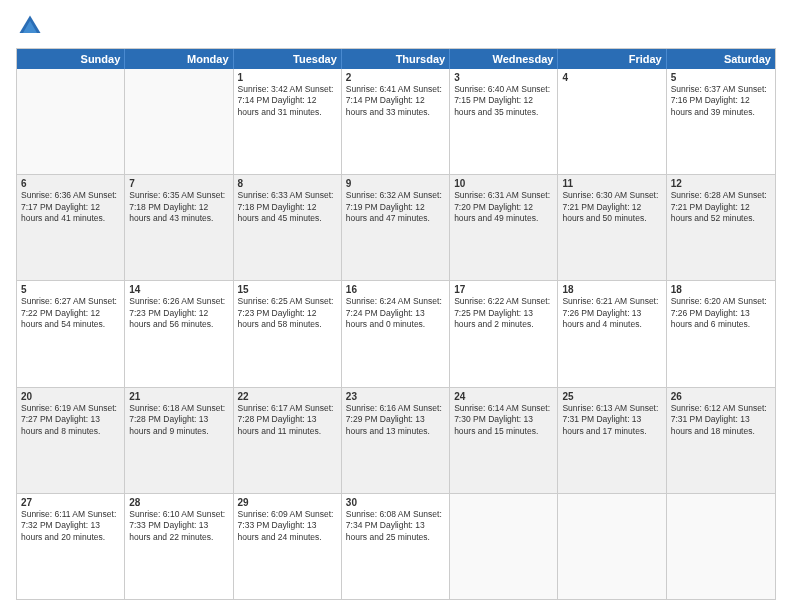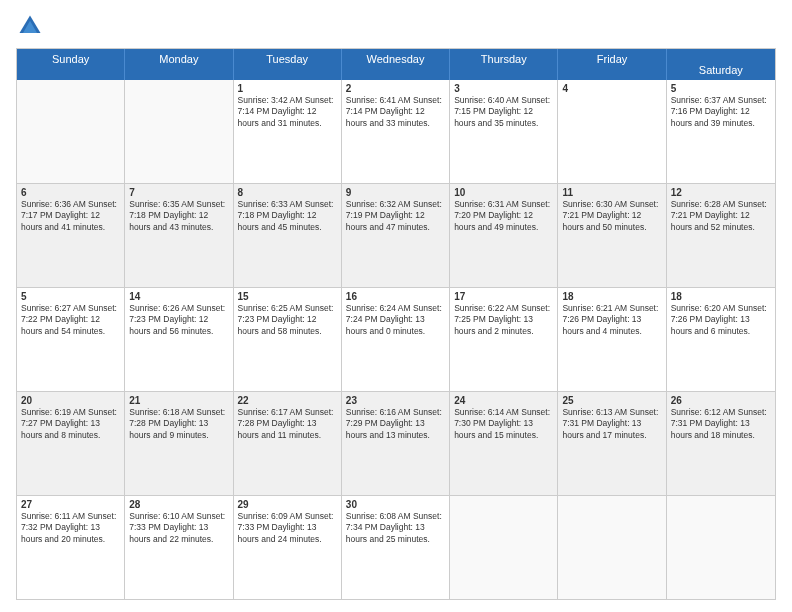--- a/index.html
+++ b/index.html
@@ -66,26 +66,26 @@
       border: 1px solid #ccc;
     }
     .cal-header-row {
       display: grid;
       grid-template-columns: repeat(7, 1fr);
       background: #2a6db5;
     }
     .cal-header-cell {
       color: #fff;
       font-size: 11px;
-      font-weight: normal;
-      padding: 4px 16px;
-      text-align: center;
+      font-weight: bold;
+      padding: 4px 4px;
+      text-align: right;
       border-right: 1px solid #4a8ad0;
     }
-    .cal-header-cell:last-child { border-right: none; margin-top: 11px; }
+    .cal-header-cell:last-child { border-right: none; }
     .cal-body {
       flex: 1;
       display: flex;
       flex-direction: column;
     }
     .cal-row {
       display: grid;
       grid-template-columns: repeat(7, 1fr);
       flex: 1;
       border-top: 1px solid #ccc;
@@ -134,22 +134,22 @@
       <div class="main-title"></div>
       <div class="subtitle"></div>
     </div>
   </div>
 
   <div class="calendar">
     <div class="cal-header-row" id="cal-header">
         <div class="cal-header-cell">Sunday</div>
         <div class="cal-header-cell">Monday</div>
         <div class="cal-header-cell">Tuesday</div>
+        <div class="cal-header-cell">Thursday</div>
         <div class="cal-header-cell">Wednesday</div>
-        <div class="cal-header-cell">Thursday</div>
         <div class="cal-header-cell">Friday</div>
         <div class="cal-header-cell">Saturday</div>
       </div>
     <div class="cal-body" id="cal-body">
         <div class="cal-row">
           <div class="cal-cell empty"></div>
           <div class="cal-cell empty"></div>
           <div class="cal-cell">
             <span class="day-num">1</span>
             <div class="day-info">Sunrise: 3:42 AM

